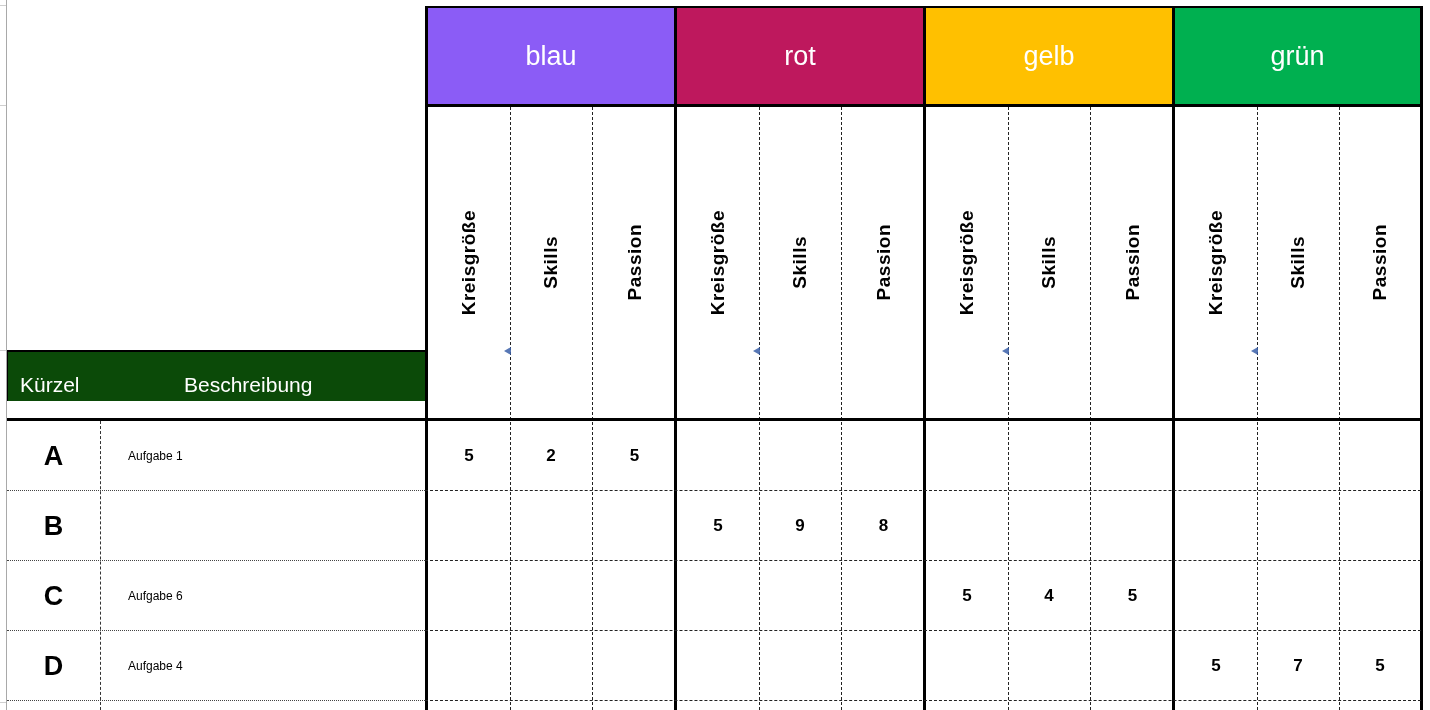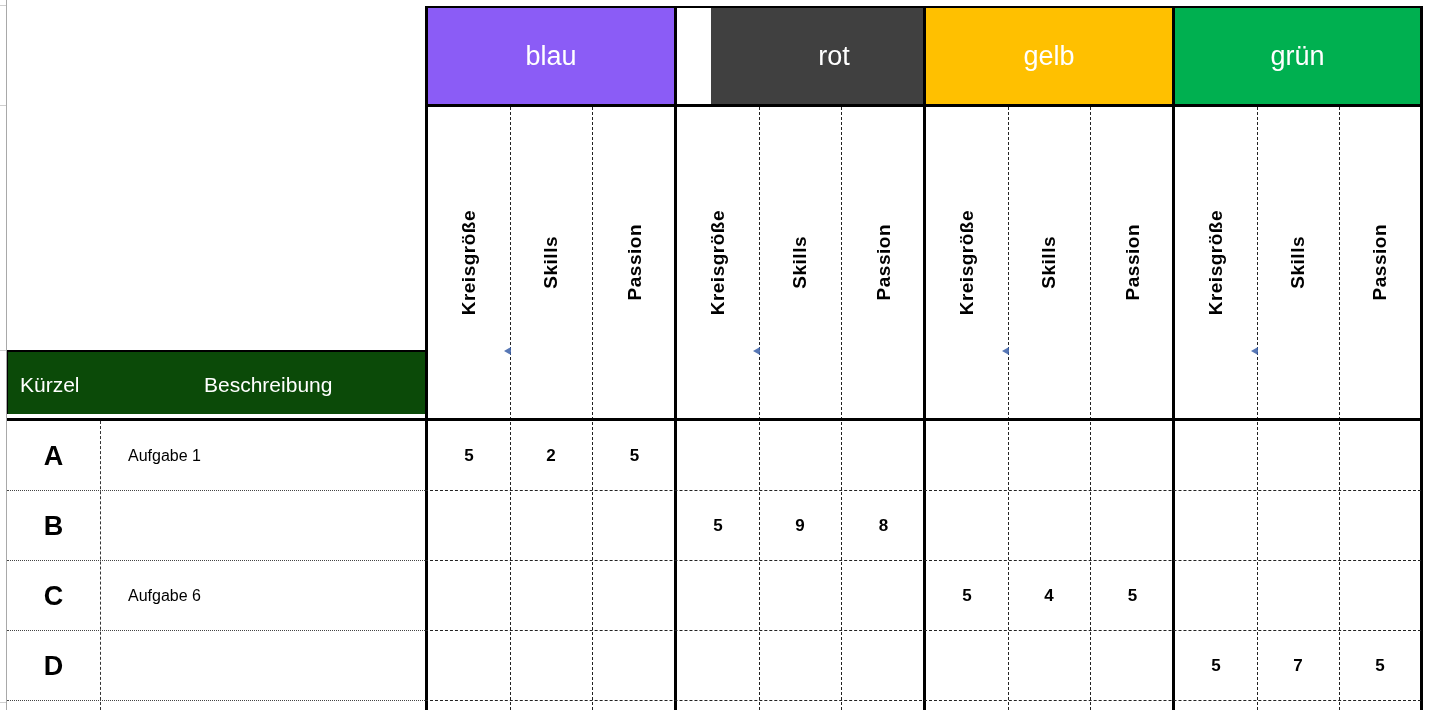--- a/index.html
+++ b/index.html
@@ -33,33 +33,33 @@
   
   .band-rot { position:absolute; left:7px; top:107px; width:1414px; height:311px; }
   .rotcell { position:absolute; top:0; height:311px; display:flex; align-items:center; justify-content:center; }
   .rot {
     writing-mode:vertical-rl; transform:rotate(180deg);
     font-weight:bold; font-size:19px; color:#000; white-space:nowrap; letter-spacing:.5px;
   }
 
   
   .lhead {
-    position:absolute; left:7px; top:350px; width:418px; height:64px;
+    position:absolute; left:7px; top:350px; width:418px; height:51px;
     border-top:2px solid #000; border-left:1px solid #000;
     color:#fff; font-size:21px;
   }
   .lhead span { position:absolute; top:0; line-height:66px; }
   .lh-kz  { left:12px; }
-  .lh-bes { left:196px; }
+  .lh-bes { left:176px; }
 
   
   .row  { position:absolute; left:7px; width:1414px; height:70px; }
   .cell { position:absolute; top:0; height:70px; line-height:70px; text-align:center; color:#000; }
   .kz   { font-weight:bold; font-size:27px; }
-  .bes  { text-align:left; padding-left:28px; font-size:16px; }
+  .bes  { text-align:left; padding-left:28px; font-size:12px; }
   .val  { font-weight:bold; font-size:17px; }
 
   
   .c-kz  { left:0;      width:93px;  }
   .c-bes { left:93px;   width:328px; }
   .c-v0  { left:421px;  width:82px;  }
   .c-v1  { left:503px;  width:82px;  }
   .c-v2  { left:585px;  width:85px;  }
   .c-v3  { left:670px;  width:82px;  }
   .c-v4  { left:752px;  width:82px;  }
@@ -86,21 +86,21 @@
   <div class="sliver-line"></div>
   <div class="sliver-grid" style="top:5px"></div>
   <div class="sliver-grid" style="top:105px"></div>
   <div class="sliver-grid" style="top:350px"></div>
   <div class="sliver-grid" style="top:702px"></div>
 
   <div class="hline" style="left:425px; top:6px; width:998px; height:2px;"></div>
   <div class="gcell" style="left: 428px; width: 246px; background-color: #8b5cf6;">
       <span>blau</span>
     </div>
-  <div class="gcell" style="left: 711px; width: 246px; background-color: #404040;">
+  <div class="gcell" style="left: 677px; width: 246px; background-color: #be185d;">
       <span>rot</span>
     </div>
   <div class="gcell" style="left: 1175px; width: 245px; background-color: rgb(0, 176, 80);">
       <span>grün</span>
     </div>
   <div class="gcell" style="left: 926px; width: 246px; background-color: rgb(255, 192, 0);">
       <span>gelb</span>
     </div>
   <div class="hline" style="left:425px; top:104px; width:998px; height:3px;"></div>
 
@@ -223,20 +223,21 @@
     <div class="cell c-v8 val">5</div>
     <div class="cell c-v9 val"></div>
     <div class="cell c-v10 val"></div>
     <div class="cell c-v11 val"></div>
   </div>
   <div class="sepL" style="top:630px;"></div>
   <div class="sepR" style="top:630px;"></div>
 
   <div class="row" style="top:631px;">
     <div class="cell c-kz kz">D</div>
+    <div class="cell c-bes bes">Aufgabe 4</div>
     <div class="cell c-v0 val"></div>
     <div class="cell c-v1 val"></div>
     <div class="cell c-v2 val"></div>
     <div class="cell c-v3 val"></div>
     <div class="cell c-v4 val"></div>
     <div class="cell c-v5 val"></div>
     <div class="cell c-v6 val"></div>
     <div class="cell c-v7 val"></div>
     <div class="cell c-v8 val"></div>
     <div class="cell c-v9 val">5</div>

